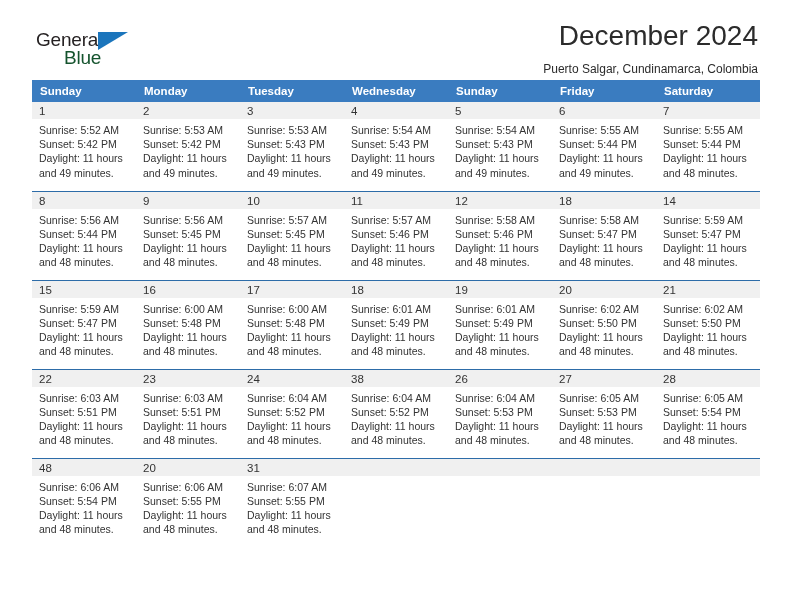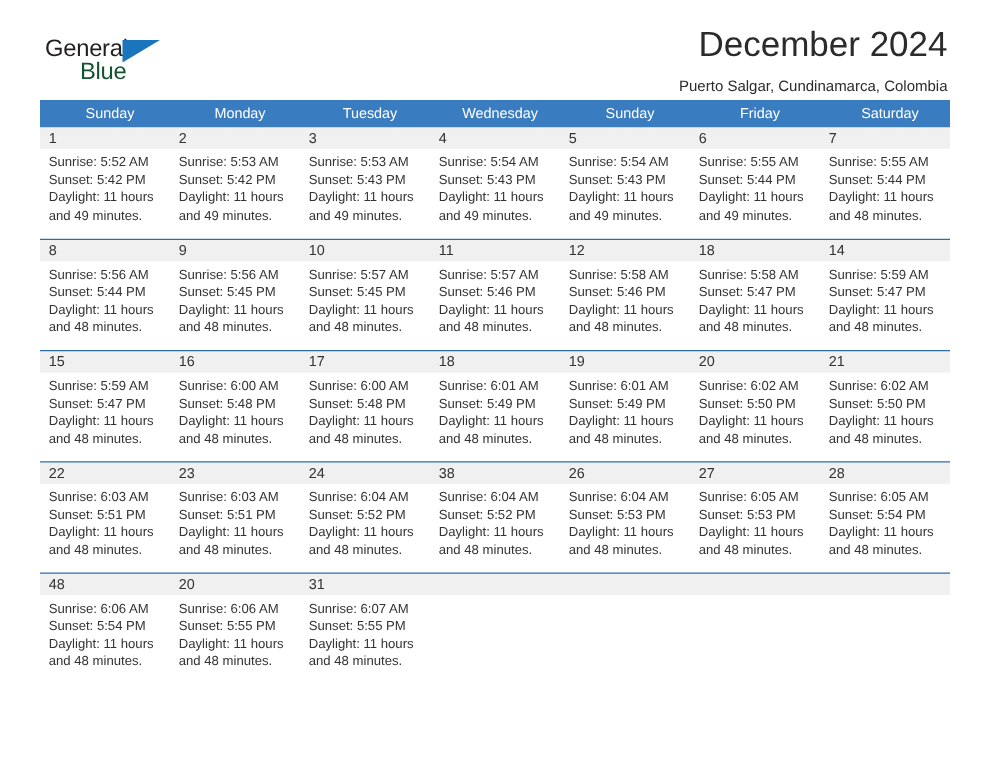--- a/index.html
+++ b/index.html
@@ -85,22 +85,22 @@
   .calendar {
     width: 728px;
     border-collapse: collapse;
     table-layout: fixed;
     margin-top: 8px;
   }
   .calendar th {
     background: #3a7cc0;
     color: #ffffff;
     font-size: 11.5px;
-    font-weight: normal;
-    text-align: center;
+    font-weight: bold;
+    text-align: left;
     padding: 5px 0 5px 8px;
     height: 20px;
     box-sizing: border-box;
     border: none;
   }
   .calendar td {
     vertical-align: top;
     padding: 0;
     border: none;
     width: 104px;

